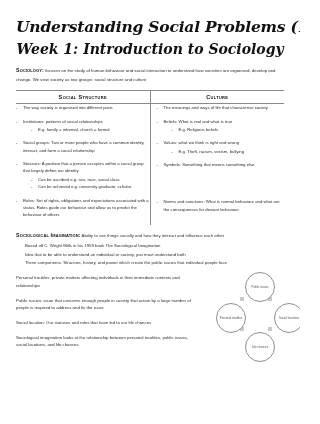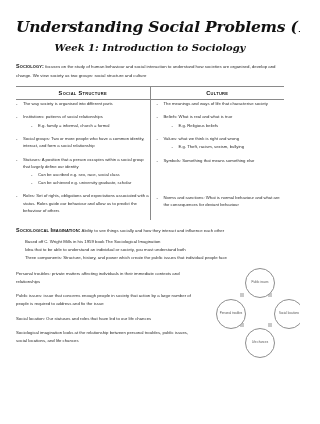--- a/index.html
+++ b/index.html
@@ -37,21 +37,21 @@
     color: #111;
     margin: 4px 0 0 0;
     line-height: 1.1;
     white-space: nowrap;
   }
   .doc-subtitle {
     text-align: center;
     font-family: "DejaVu Serif", serif;
     font-style: italic;
     font-weight: bold;
-    font-size: 10px;
+    font-size: 14px;
     color: #111;
     margin: 7px 0 0 0;
     line-height: 1.1;
   }
 
   
   .intro {
     margin-top: 9px;
     font-size: 4.35px;
     line-height: 1.75;

